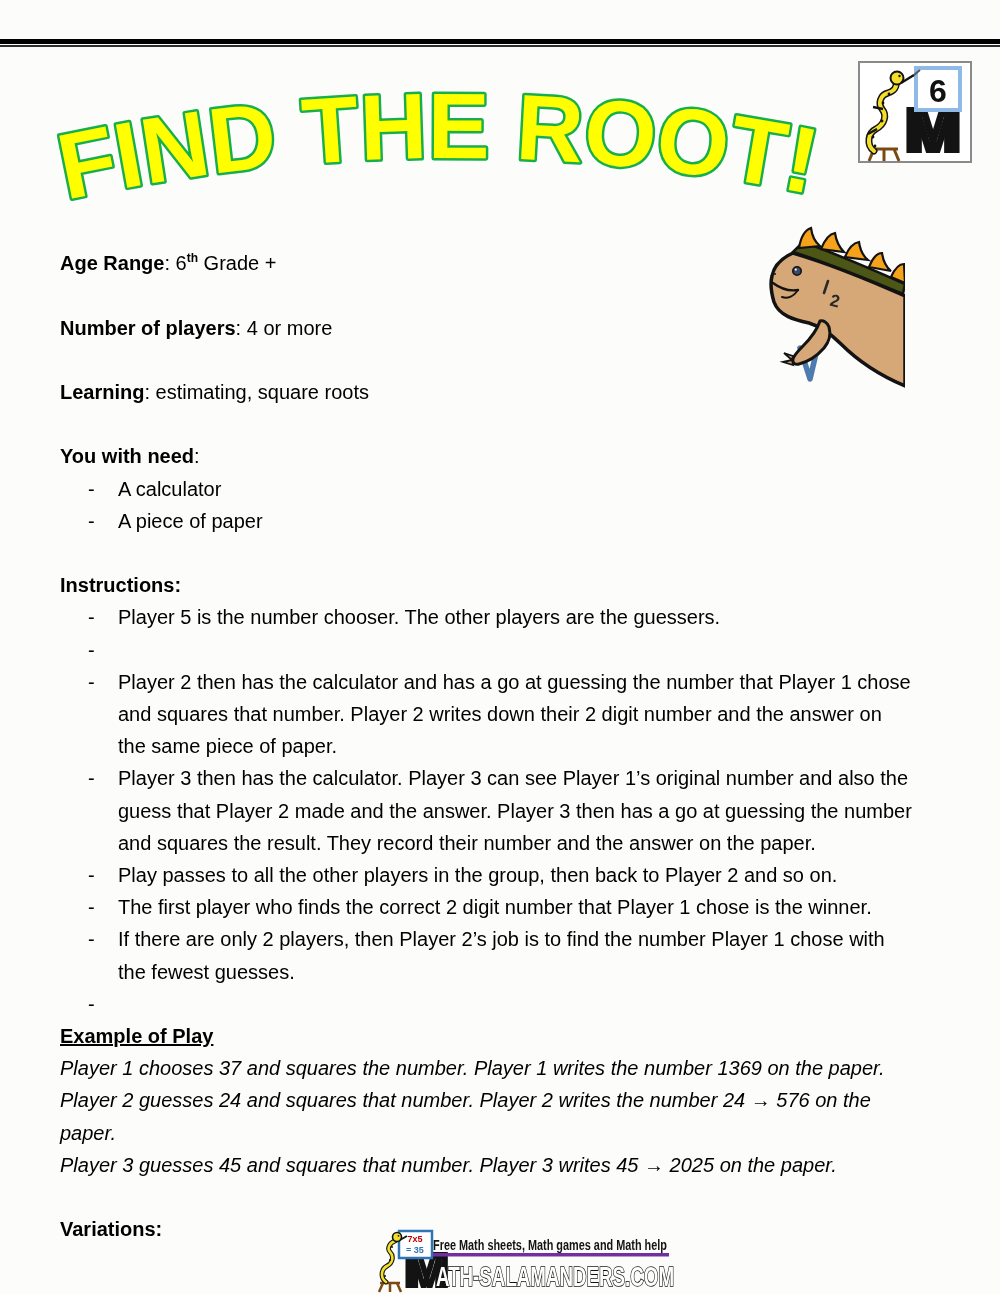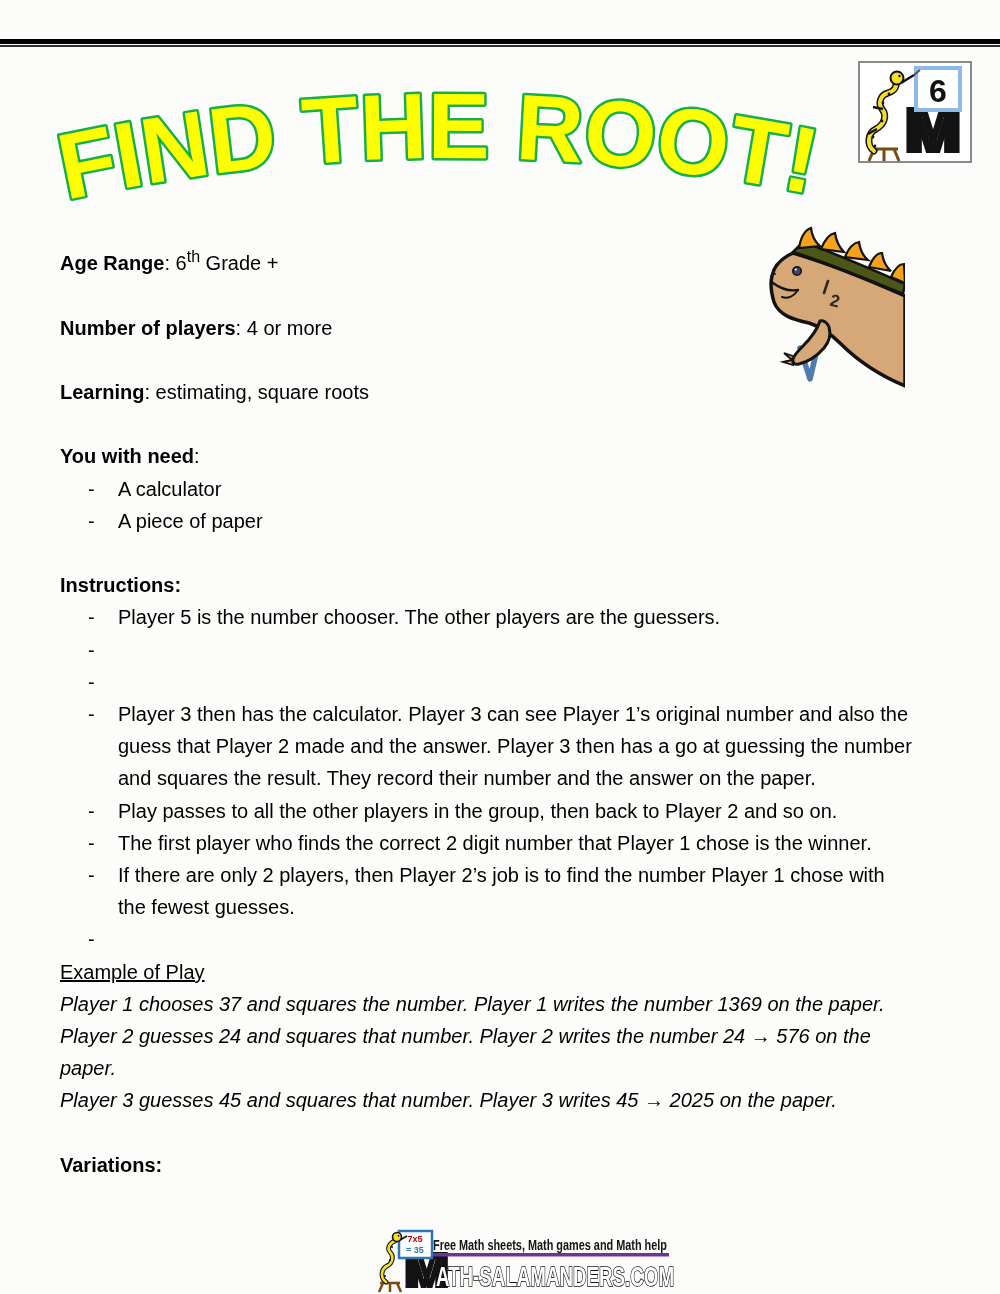--- a/index.html
+++ b/index.html
@@ -13,22 +13,22 @@
   .logo-svg{position:absolute;left:858px;top:61px;}
   .lizard-svg{position:absolute;left:765px;top:226px;}
   .footer-svg{position:absolute;left:370px;top:1226px;}
   .content{position:absolute;left:60px;top:215px;width:895px;font-size:20px;line-height:32.2px;}
   .b{font-weight:bold;}
   .line{white-space:pre-line;}
   .bullet{display:flex;padding-left:28px;}
   .dash{flex:0 0 30px;}
   .btext{white-space:pre-line;width:max-content;}
   .para{white-space:pre-line;width:max-content;font-style:italic;}
-  .example-heading{font-weight:normal;text-decoration:underline;}
-  sup{font-size:16px;vertical-align:super;line-height:0;}
+  .example-heading{font-weight:bold;text-decoration:underline;}
+  sup{font-size:12px;vertical-align:super;line-height:0;font-weight:bold;}
 </style>
 </head>
 <body>
 
 <div class="page">
 
   <div class="rule-thick"></div>
   <div class="rule-thin"></div>
 
   <svg class="title-svg" width="790" height="125" viewBox="0 0 790 125">
@@ -123,20 +123,23 @@
 
     <div class="bullet">
       <span class="dash">-</span>
       <div class="btext">Player 5 is the number chooser. The other players are the guessers.</div>
     </div>
     <div class="bullet">
       <span class="dash">-</span>
     </div>
     <div class="bullet">
       <span class="dash">-</span>
+      <div class="btext">Player 2 then has the calculator and has a go at guessing the number that Player 1 chose
+and squares that number. Player 2 writes down their 2 digit number and the answer on
+the same piece of paper.</div>
     </div>
     <div class="bullet">
       <span class="dash">-</span>
       <div class="btext">Player 3 then has the calculator. Player 3 can see Player 1’s original number and also the
 guess that Player 2 made and the answer. Player 3 then has a go at guessing the number
 and squares the result. They record their number and the answer on the paper.</div>
     </div>
     <div class="bullet">
       <span class="dash">-</span>
       <div class="btext">Play passes to all the other players in the group, then back to Player 2 and so on.</div>

